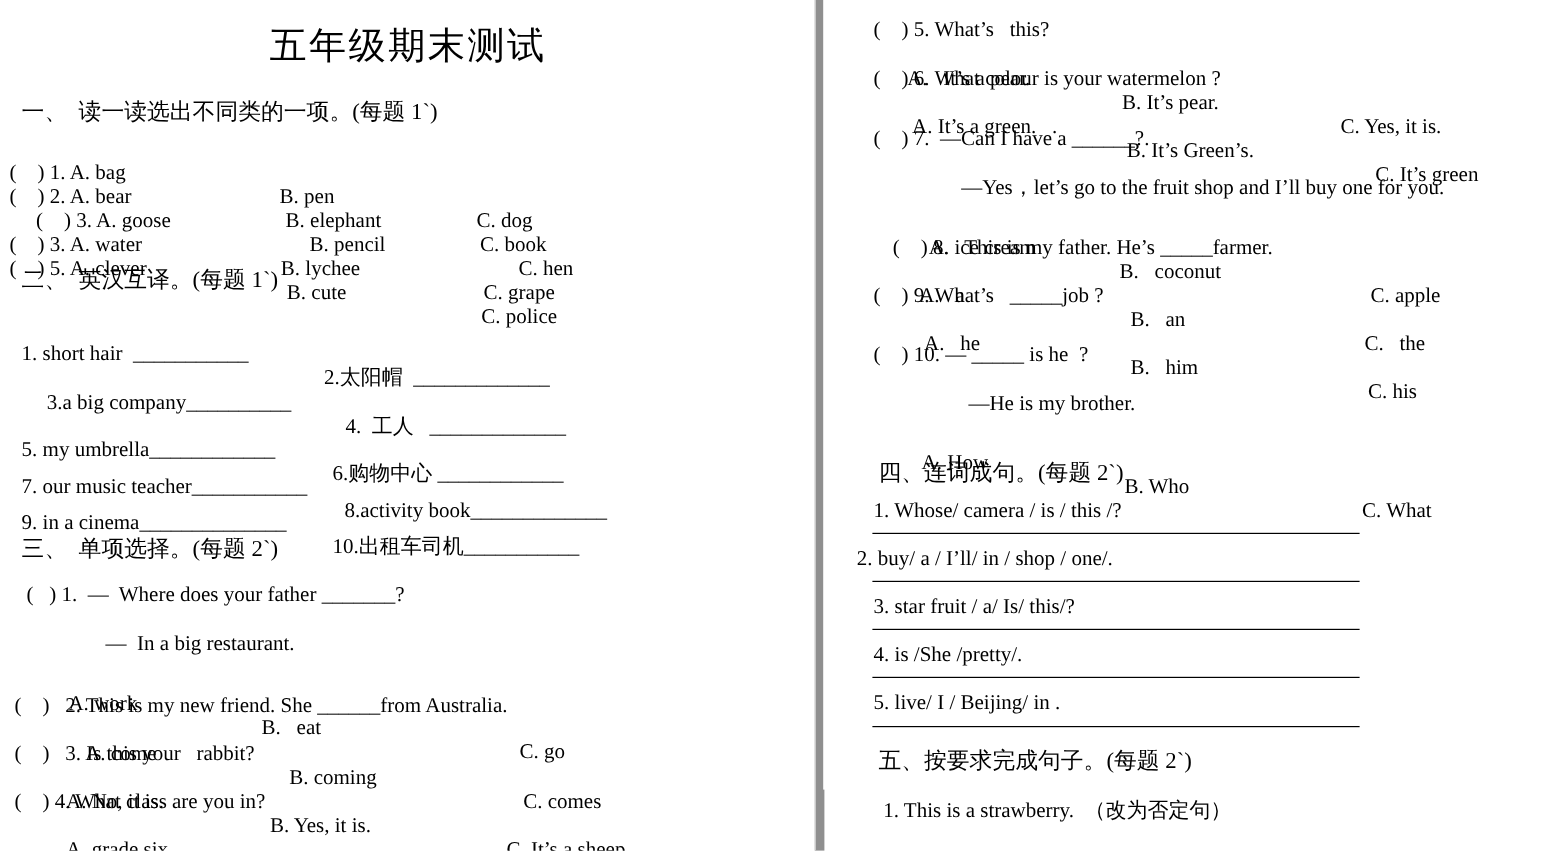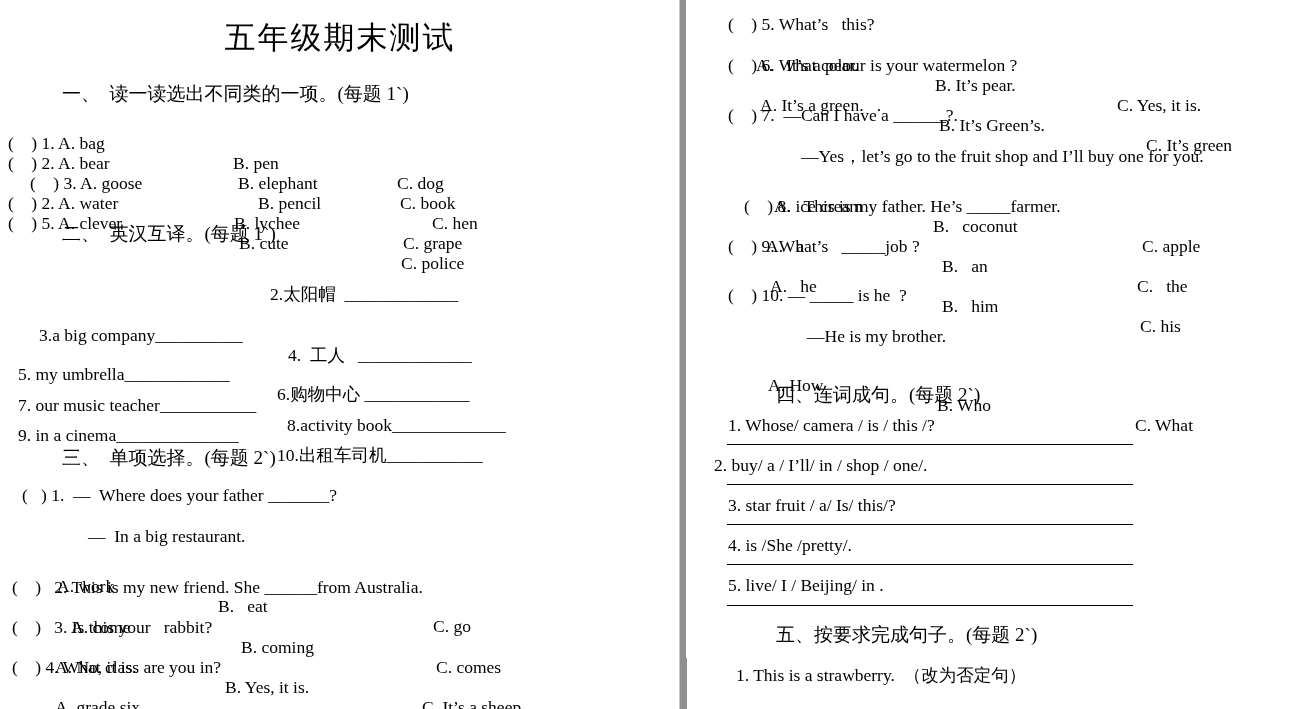--- a/index.html
+++ b/index.html
@@ -9,21 +9,21 @@
     font-family:"Liberation Serif","DejaVu Serif",serif;
   }
   .page{position:absolute;top:0;height:658px;background:#fff;}
   #page-left{left:0;width:679px;}
   #page-right{left:686px;width:613px;}
   .divider{position:absolute;left:679px;top:0;width:7px;height:709px;
     background:#8f8f8f;border-left:1px solid #c9c9c9;}
   .line{position:absolute;left:0;right:0;white-space:pre;
     font-size:17.5px;line-height:20px;}
   .line>span{position:absolute;white-space:pre;}
-  .zh{font-size:19px;margin-left:44px;}
+  .zh{font-size:19px;}
   .title{text-align:center;font-size:31px;line-height:36px;letter-spacing:2px;}
   .ansline{position:absolute;height:0;border-bottom:1.5px solid #000;}
 </style>
 </head>
 <body>
 
 <div class="page" id="page-left">
 
   <div class="line title" style="top:20px;left:15px;width:650px;">五年级期末测试</div>
 
@@ -38,33 +38,34 @@
     <span style="left:8px">(    ) 2. A. bear</span>
     <span style="left:238px">B. elephant</span>
     <span style="left:400px">C. book</span>
   </div>
   <div class="line" style="top:153px;">
     <span style="left:30px">(    ) 3. A. goose</span>
     <span style="left:258px">B. pencil</span>
     <span style="left:432px">C. hen</span>
   </div>
   <div class="line" style="top:173px;">
-    <span style="left:8px">(    ) 2. A. water</span>
+    <span style="left:8px">(    ) 3. A. water</span>
     <span style="left:234px">B. lychee</span>
     <span style="left:403px">C. grape</span>
   </div>
   <div class="line" style="top:193px;">
     <span style="left:8px">(    ) 5. A. clever</span>
     <span style="left:239px">B. cute</span>
     <span style="left:401px">C. police</span>
   </div>
 
   <div class="line zh" style="top:224px;left:18px;">二、  英汉互译。(每题 1`)</div>
 
   <div class="line" style="top:264px;">
+    <span style="left:18px">1. short hair  ___________</span>
     <span style="left:270px">2.太阳帽  _____________</span>
   </div>
   <div class="line" style="top:305px;margin-left:21px;">
     <span style="left:18px">3.a big company__________</span>
     <span style="left:267px">4.  工人   _____________</span>
   </div>
   <div class="line" style="top:344px;">
     <span style="left:18px">5. my umbrella____________</span>
     <span style="left:277px">6.购物中心 ____________</span>
   </div>

